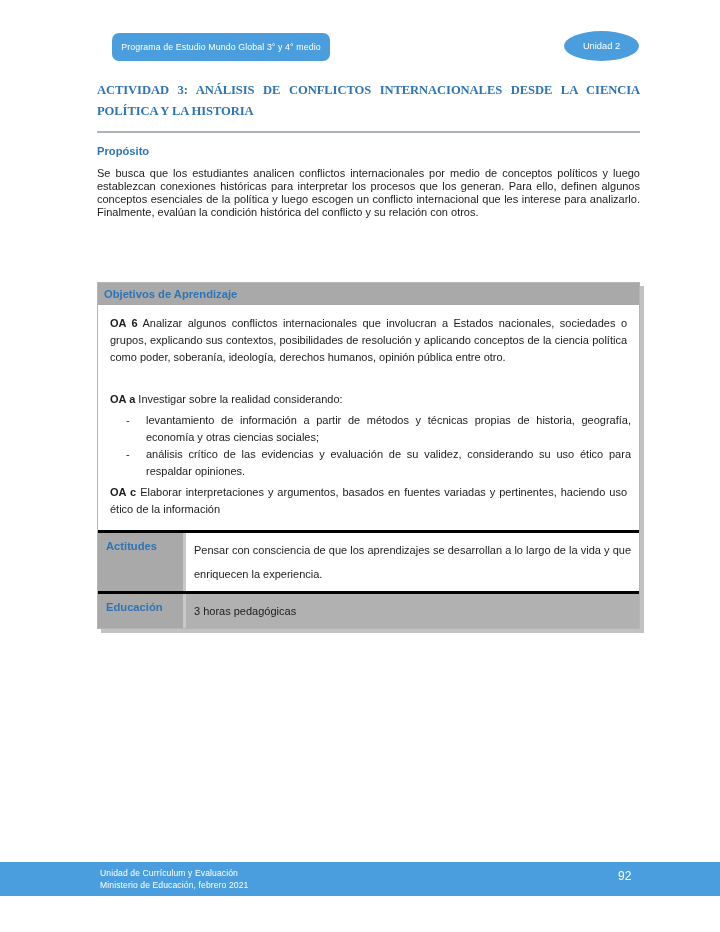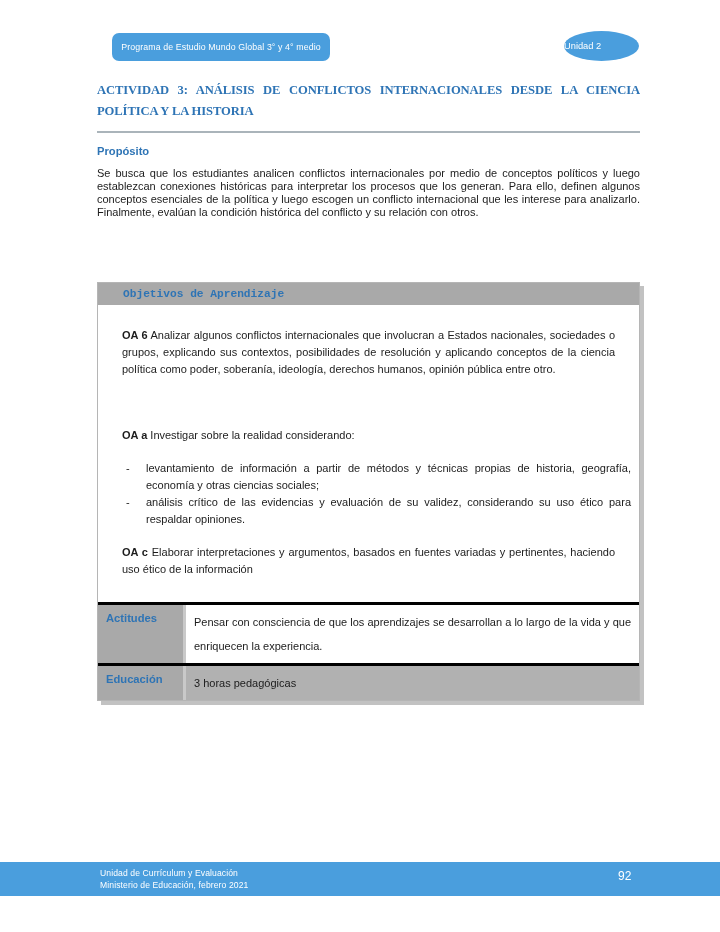--- a/index.html
+++ b/index.html
@@ -15,21 +15,21 @@
   
   .program-bar{
     position:absolute;left:90px;top:33px;width:218px;height:28px;
     background:#4a9edd;border-radius:7px;
     display:flex;align-items:center;justify-content:center;
     color:#ffffff;font-size:8.8px;letter-spacing:.1px;margin-left:22px;
   }
   .unit-badge{
     position:absolute;left:564px;top:31px;width:75px;height:30px;
     background:#4a9edd;border-radius:50%;
-    display:flex;align-items:center;
+    display:flex;align-items:center;justify-content:center;
     color:#ffffff;font-size:9.3px;
   }
   
   .activity-title{
     position:absolute;left:97px;top:80px;width:543px;
     color:#2e74b5;font-weight:bold;font-size:12.6px;line-height:21px;
     text-align:justify;letter-spacing:-0.1px;font-family:Liberation Serif, serif;
   }
   .title-rule{
     position:absolute;left:97px;top:131px;width:543px;height:2px;
@@ -48,29 +48,28 @@
   .oa-table{
     position:absolute;left:97px;top:282px;width:543px;
     box-shadow:4px 4px 0 #c2c2c2;
     border:1px solid #b5b5b5;
     font-size:11px;color:#1c1c1c;
     box-sizing:border-box;
   }
   .oa-header{
     background:#a9a9a9;
     color:#2e74b5;font-weight:bold;font-size:11.2px;
-    padding:5px 8px 5px 25px;
-    font-family:Liberation Mono, monospace;
+    padding:5px 8px 5px 6px;
   }
   .oa-body{
     background:#ffffff;
     padding:6px 8px 8px 8px;
     line-height:17px;text-align:justify;
   }
-  .oa-par{margin:16px;}
+  .oa-par{margin:4px;}
   .oa-gap{height:17px;}
   .bullet-row{display:flex;align-items:flex-start;}
   .bullet-marker{width:20px;padding-left:20px;flex:0 0 auto;text-align:left;}
   .bullet-text{flex:1 1 auto;text-align:justify;}
   .label-row{display:flex;border-top:3px solid #000000;}
   .label-cell{
     flex:0 0 88px;background:#a9a9a9;
     color:#2e74b5;font-weight:bold;font-size:11.2px;
     padding:7px 4px 7px 8px;box-sizing:border-box;
     border-right:3px solid #c9c9c9;

